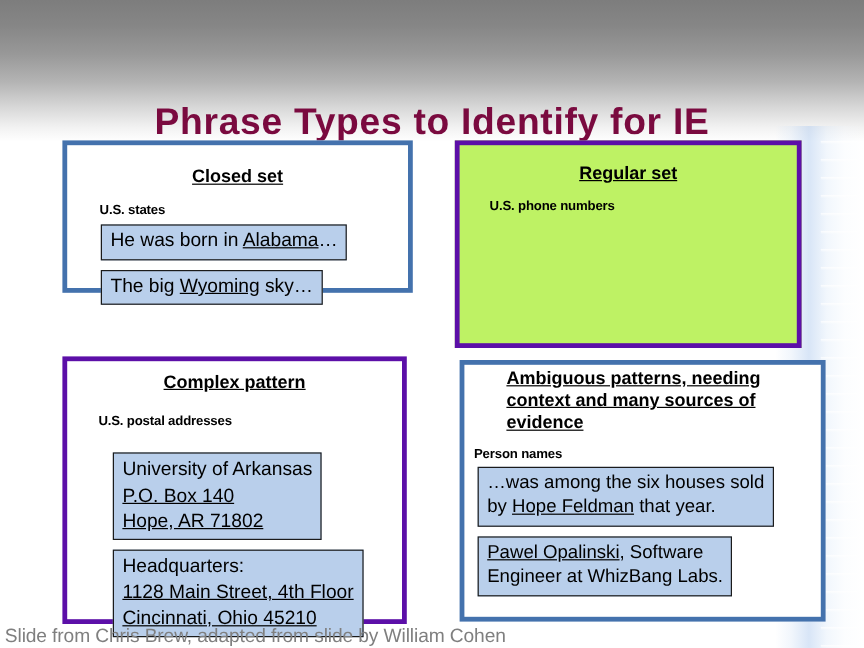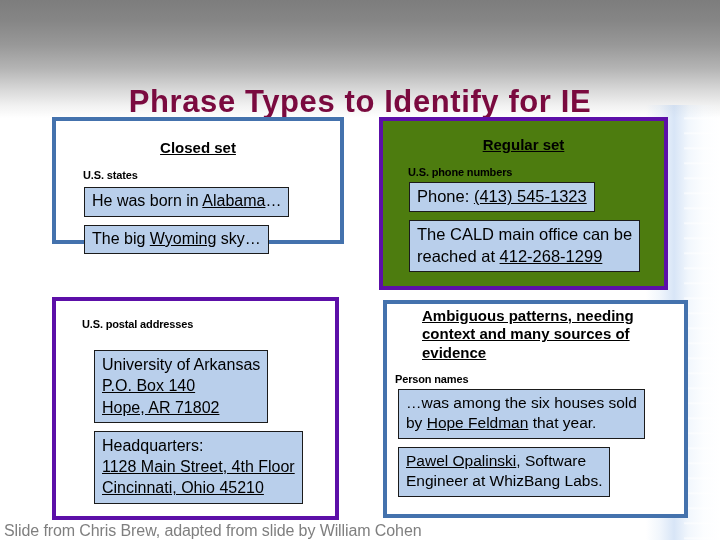--- a/index.html
+++ b/index.html
@@ -167,31 +167,27 @@
 
   <div class="panel blue" id="panel-closed-set" style="border-color: rgb(68, 114, 173); background: rgb(255, 255, 255);">
     <div class="panel-heading">Closed set</div>
     <div class="panel-sublabel">U.S. states</div>
     <div class="examples">
       <div class="example-box" style="background: rgb(185, 207, 235);">He was born in <u>Alabama</u>…</div>
       <div class="example-box" style="background: rgb(185, 207, 235);">The big <u>Wyoming</u> sky…</div>
     </div>
   </div>
 
-  <div class="panel purple" id="panel-regular-set" style="border-color: rgb(92, 15, 168); background: #4d7c0f;">
+  <div class="panel purple" id="panel-regular-set" style="border-color: rgb(92, 15, 168); background: #bef264;">
     <div class="panel-heading">Regular set</div>
     <div class="panel-sublabel">U.S. phone numbers</div>
-    <div class="examples">
-      <div class="example-box" style="background: rgb(185, 207, 235);">Phone: <u>(413) 545-1323</u></div>
-      <div class="example-box" style="background: rgb(185, 207, 235);">The CALD main office can be
-reached at <u>412-268-1299</u></div>
-    </div>
   </div>
 
   <div class="panel purple" id="panel-complex" style="border-color: rgb(92, 15, 168); background: rgb(255, 255, 255);">
+    <div class="panel-heading">Complex pattern</div>
     <div class="panel-sublabel">U.S. postal addresses</div>
     <div class="examples">
       <div class="example-box" style="background: rgb(185, 207, 235);">University of Arkansas
 <u>P.O. Box 140
 Hope, AR  71802</u></div>
       <div class="example-box" style="background: rgb(185, 207, 235);">Headquarters:
 <u>1128 Main Street, 4th Floor
 Cincinnati, Ohio 45210</u></div>
     </div>
   </div>

